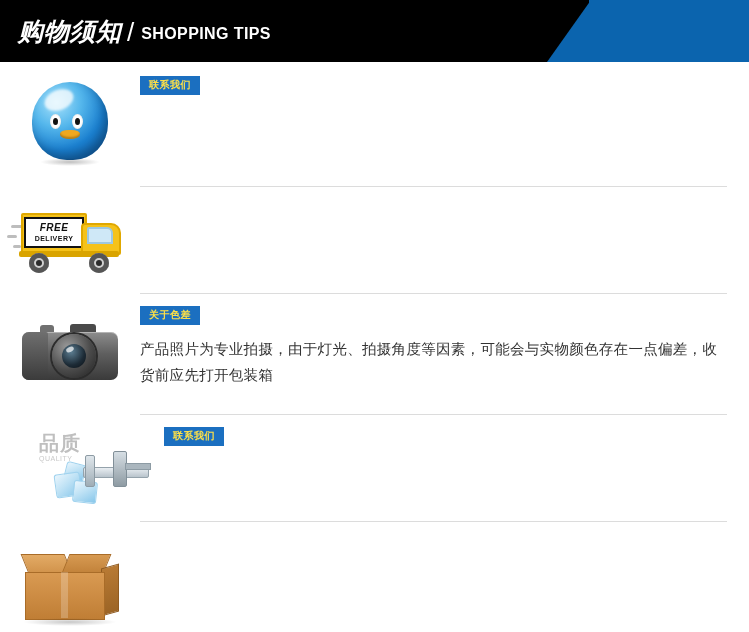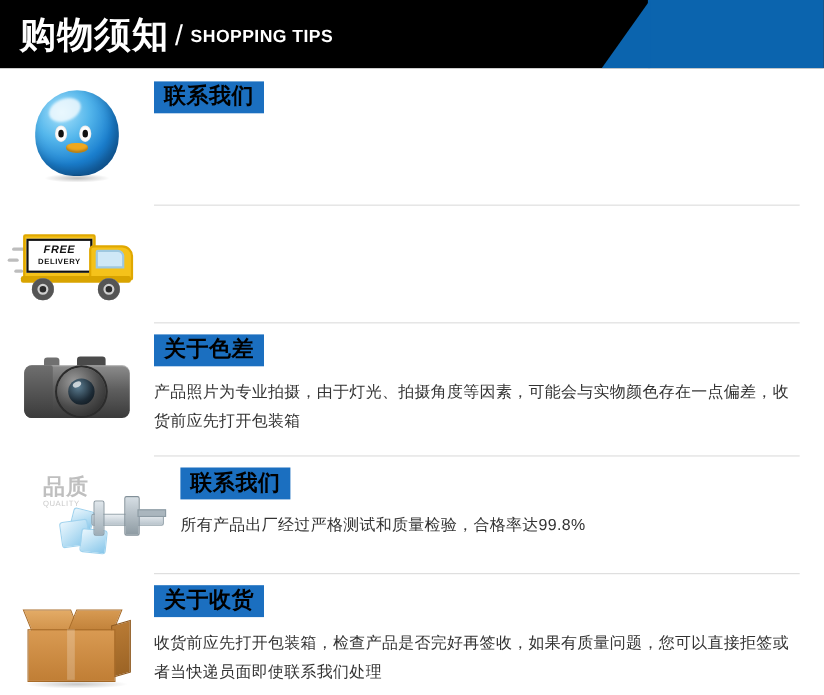--- a/index.html
+++ b/index.html
@@ -50,24 +50,25 @@
   .header-inner {
     position: absolute;
     left: 18px;
     top: 0;
     height: 62px;
     display: flex;
     align-items: center;
   }
   .header-cn {
     color: #ffffff;
-    font-size: 33px;
+    font-size: 25px;
     font-weight: bold;
     letter-spacing: 1px;
     line-height: 1;
+    font-style: italic;
   }
   .header-slash {
     color: #ffffff;
     font-size: 26px;
     font-weight: normal;
     margin: 0 7px 0 5px;
     line-height: 1;
     position: relative;
     top: 1px;
   }
@@ -101,22 +102,22 @@
     padding-top: 6px;
   }
   .text-col {
     flex: 1 1 auto;
     padding-right: 22px;
     position: relative;
   }
   .tag {
     display: inline-block;
     background: #1b6fc0;
-    color: #000000;
-    font-size: 20px;
+    color: #fde047;
+    font-size: 10px;
     font-weight: bold;
     padding: 4px 9px 5px 9px;
     line-height: 1;
     letter-spacing: 0.5px;
   }
   .para {
     margin-top: 11px;
     color: #333333;
     font-size: 14.5px;
     line-height: 26px;
@@ -423,38 +424,33 @@
               <div class="q-bar"></div>
               <div class="q-jaw1"></div>
               <div class="q-jaw2"></div>
               <div class="q-tail"></div>
             </div>
           </div>
         </div>
       </div>
       <div class="text-col">
         <span class="tag">联系我们</span>
-        <div class="para">所有产品出厂经过严格测试和质量检验，合格率达99.8%</div>
       </div>
     </div>
     <div class="divider"></div>
 
     <div class="section s-receive">
       <div class="icon-col">
         <div class="icon-wrap">
           <div class="carton">
             <div class="c-flap-l"></div>
             <div class="c-flap-r"></div>
             <div class="c-side"></div>
             <div class="c-front"></div>
             <div class="c-tape"></div>
             <div class="c-shadow"></div>
           </div>
         </div>
       </div>
-      <div class="text-col">
-        <span class="tag">关于收货</span>
-        <div class="para">收货前应先打开包装箱，检查产品是否完好再签收，如果有质量问题，您可以直接拒签或者当快递员面即使联系我们处理</div>
-      </div>
     </div>
 
   </div>
 </div>
 
 </body></html>

